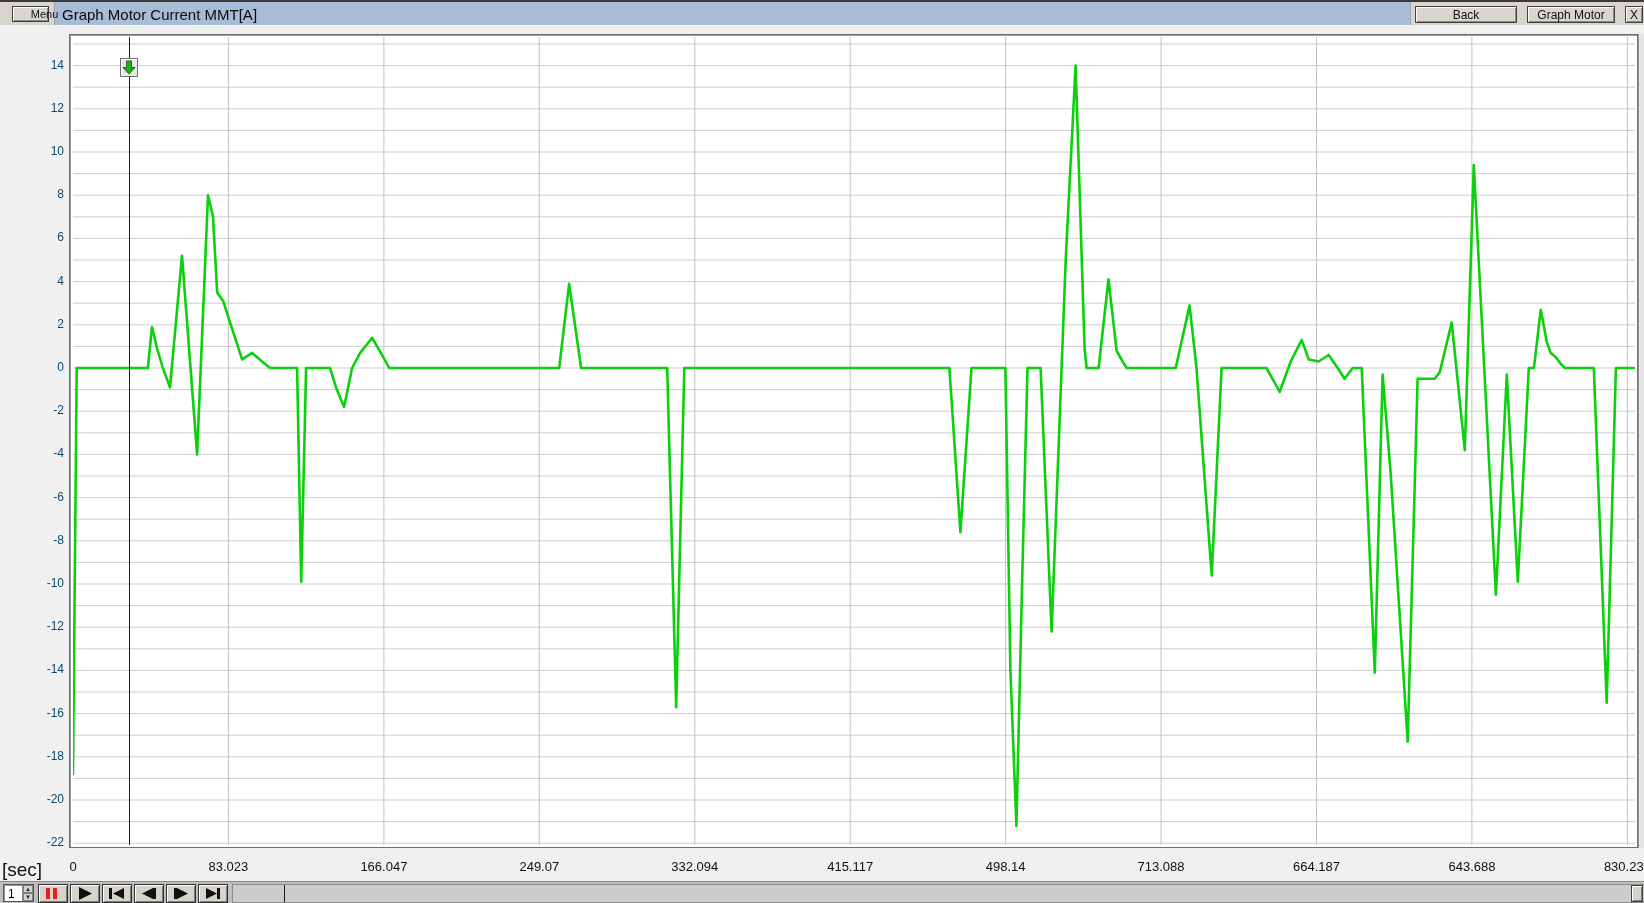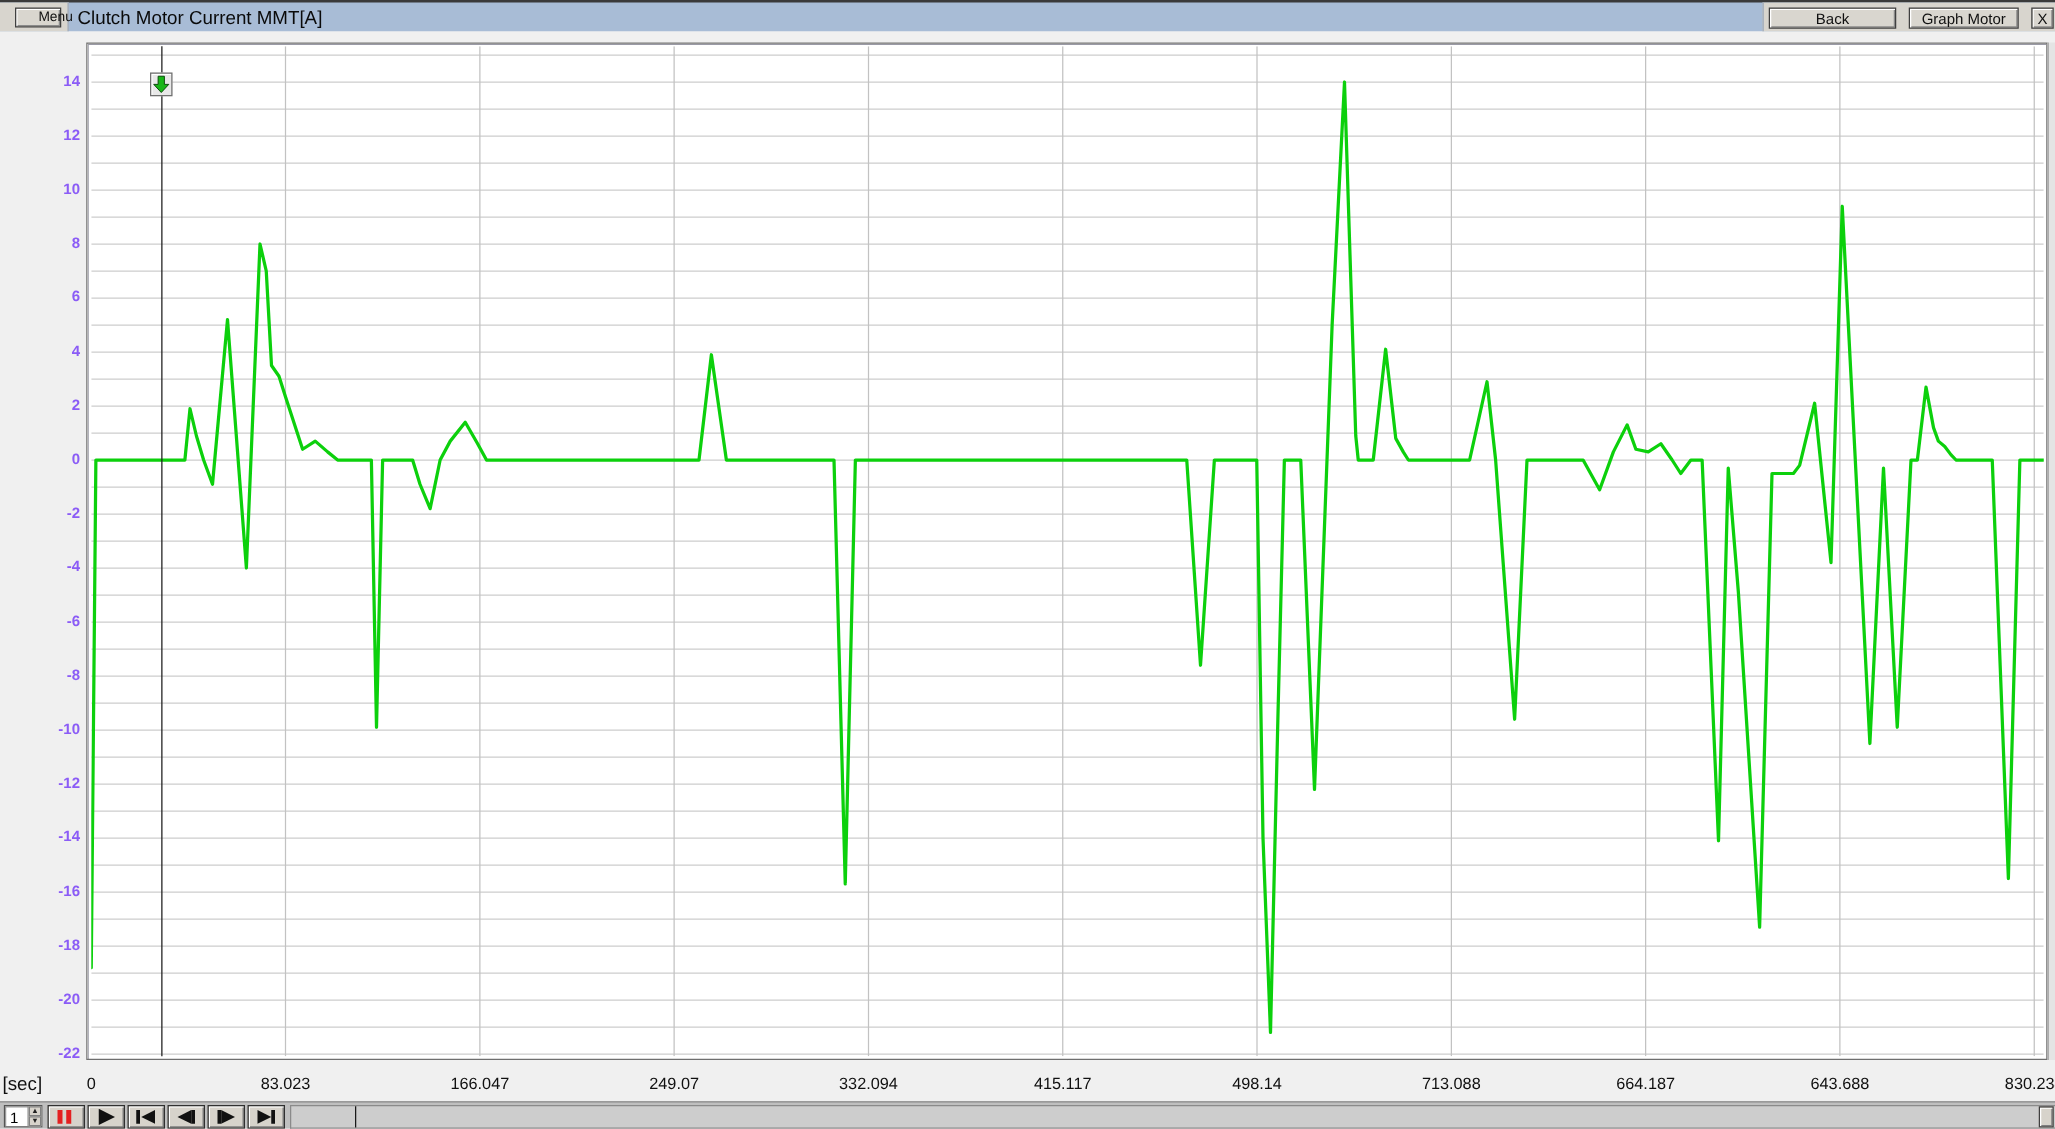--- a/index.html
+++ b/index.html
@@ -22,24 +22,24 @@
   .title-text { position:absolute; left:62px; top:4px; font-size:15px; color:#0a0a0a; white-space:nowrap; }
 
   
   .plot-frame { position:absolute; left:69px; top:34px; width:1569px; height:814px;
                 background:#ffffff; border:1px solid #6e6e6e;
                 box-shadow: inset 1px 1px 0 #9a9aa6; }
   .plot-svg   { position:absolute; left:73px; top:37px; }
   .right-strip{ position:absolute; left:1638px; top:34px; width:6px; height:814px;
                 background:#e4e4e4; border-left:1px solid #9a9a9a; }
   .y-label { position:absolute; left:28px; width:36px; height:16px; text-align:right;
-             font-size:12px; color:#8b5cf6;font-weight:bold; }
+             font-size:12px; color:#0c4a6e; }
   .x-label { position:absolute; width:80px; top:859px; height:16px; text-align:center;
              font-size:13px; color:#101010; }
-  .unit-label { position:absolute; left:2px; top:859px; font-size:15px; color:#101010; }
+  .unit-label { position:absolute; left:2px; top:859px; font-size:19px; color:#101010; }
 
   .cursor-line { position:absolute; left:129px; top:37px; width:1px; height:808px; background:#1c1c1c; }
   .cursor-marker { position:absolute; left:120px; top:58px; width:18px; height:19px;
                    background:#e8e8e8; border:1px solid #707070;
                    box-shadow: inset 1px 1px 0 #ffffff; }
 
   
   .controls { position:absolute; left:0; top:881px; width:1644px; height:22px;
               background:#bfbfbf; border-top:1px solid #8a8a8a; }
   .spinner { position:absolute; left:3px; top:2px; width:31px; height:18px;
@@ -59,21 +59,21 @@
                  background:#d7d3cb; border:1px solid #404040;
                  box-shadow: inset 1px 1px 0 #ffffff, inset -1px -1px 0 #7e7e7e; }
 </style>
 </head>
 <body>
 
 <div class="titlebar">
   <div class="left-zone"></div>
   <div class="right-zone"></div>
   <button class="win-btn menu-btn">Menu</button>
-  <div class="title-text">Clutch Motor Current MMT[A]</div>
+  <div class="title-text">Graph Motor Current MMT[A]</div>
   <button class="win-btn back-btn">Back</button>
   <button class="win-btn graph-btn">Graph Motor</button>
   <button class="win-btn close-btn">X</button>
 </div>
 
 <div class="plot-frame"></div>
 <svg class="plot-svg" id="chart-svg" width="1562" height="808">
     <line x1="0" y1="7.0" x2="1562" y2="7.0" stroke="#cdcdcd" stroke-width="1"></line>
     <line x1="0" y1="28.6" x2="1562" y2="28.6" stroke="#cdcdcd" stroke-width="1"></line>
     <line x1="0" y1="50.2" x2="1562" y2="50.2" stroke="#cdcdcd" stroke-width="1"></line>

